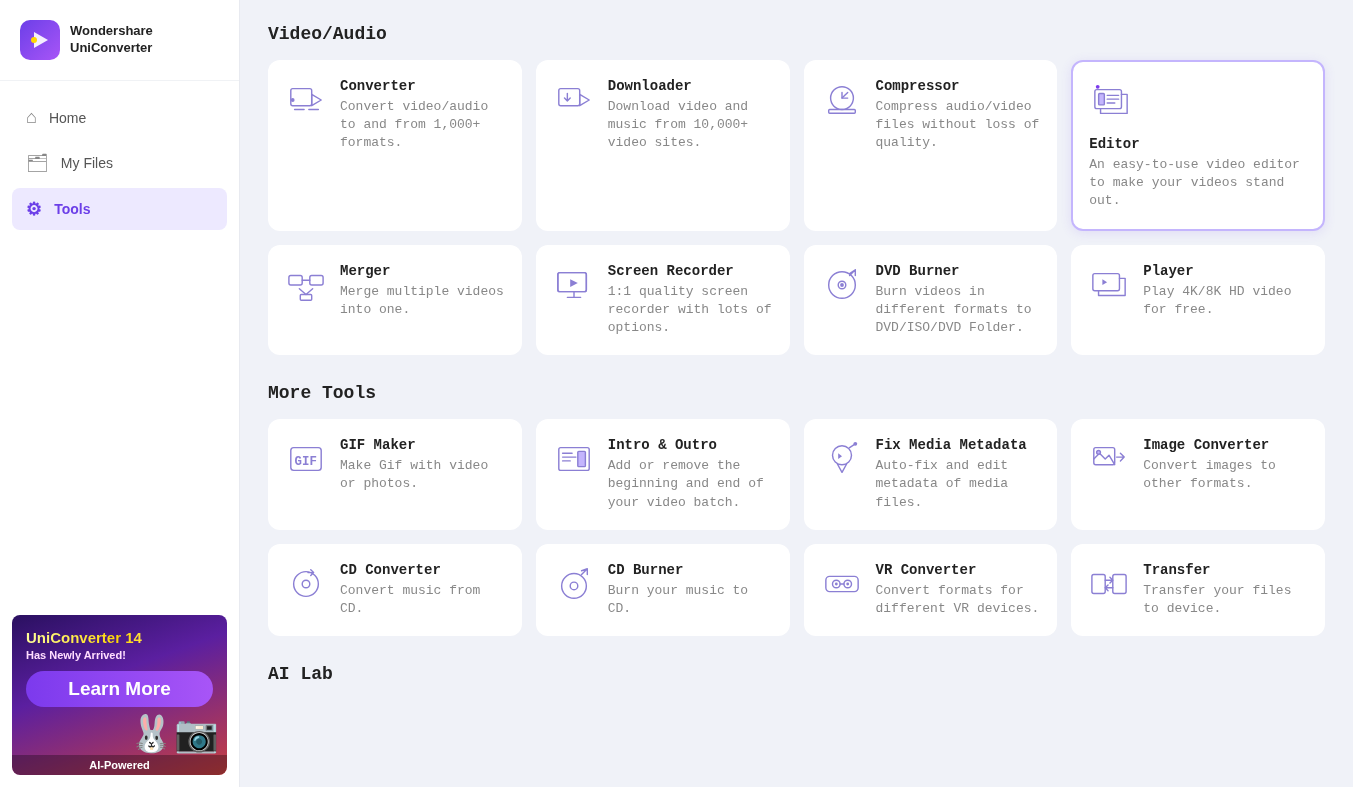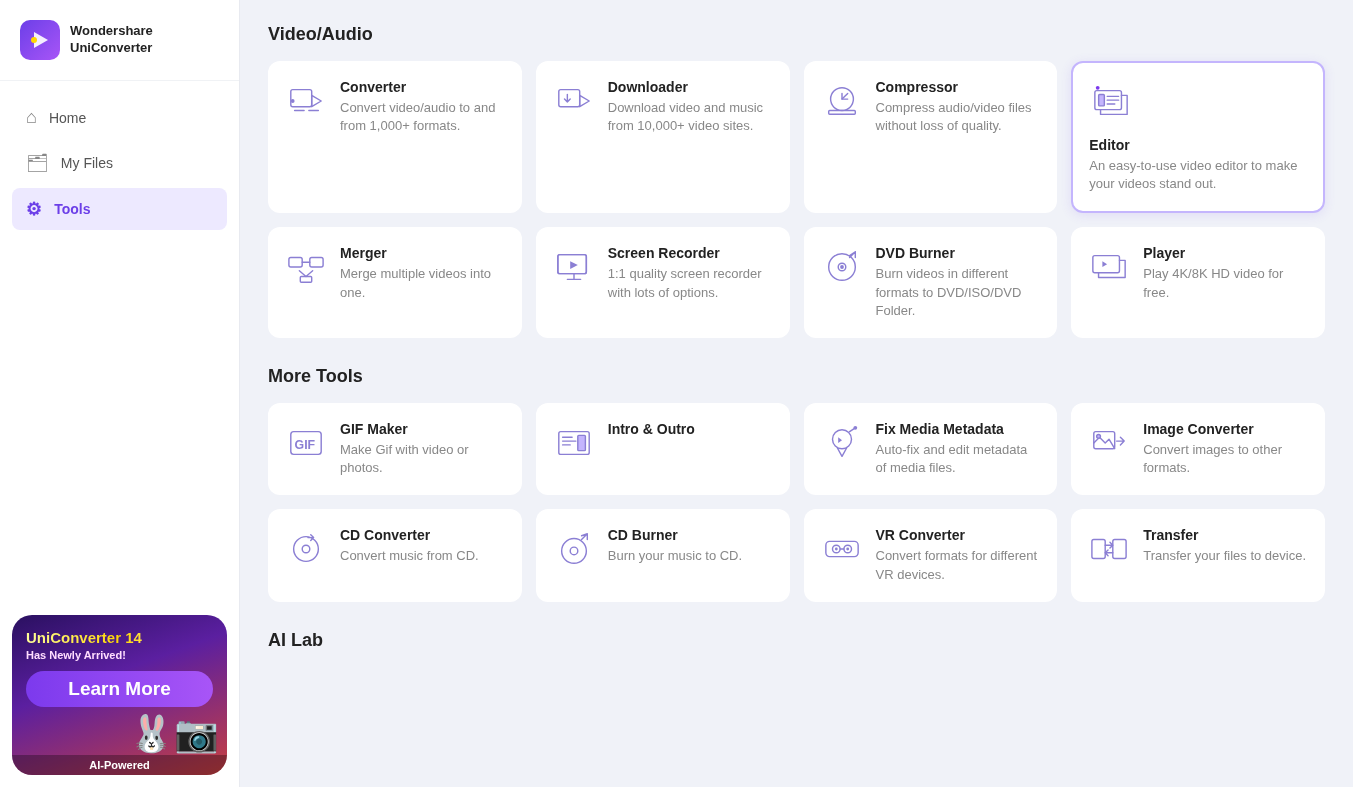--- a/index.html
+++ b/index.html
@@ -60,21 +60,21 @@
       background: #ede9ff;
       color: #6c3fe8;
       font-weight: 600;
     }
     .nav-icon { font-size: 18px; opacity: 0.7; }
     .nav-item.active .nav-icon { opacity: 1; color: #6c3fe8; }
 
     
     .sidebar-banner {
       margin: 12px;
-      border-radius: 20px;
+      border-radius: 8px;
       overflow: hidden;
       background: linear-gradient(160deg, #2a1060 0%, #5b1fa0 40%, #c94040 100%);
       padding: 14px;
       position: relative;
       min-height: 160px;
     }
     .banner-title {
       font-size: 15px;
       font-weight: 900;
       color: #fff;
@@ -123,20 +123,21 @@
       right: 8px;
       font-size: 36px;
     }
 
     
     .main {
       flex: 1;
       overflow-y: auto;
       padding: 24px 28px;
       background: #f0f2f8;
+      font-family: Liberation Mono, monospace;
     }
 
     .section-title {
       font-size: 18px;
       font-weight: 600;
       color: #222;
       margin-bottom: 16px;
     }
 
     .tools-grid {
@@ -376,20 +377,21 @@
       <div class="tool-card">
         <div class="tool-icon-wrap">
           <svg class="tool-svg" viewBox="0 0 40 40">
             <rect x="4" y="8" width="32" height="24" rx="2"></rect>
             <path d="M8 14 L18 14 M8 18 L22 18 M8 22 L16 22"></path>
             <rect x="24" y="12" width="8" height="16" rx="1" fill="#c4b5fd" stroke="#8b7fd4"></rect>
           </svg>
         </div>
         <div class="tool-info">
           <div class="tool-name">Intro &amp; Outro</div>
+          <div class="tool-desc">Add or remove the beginning and end of your video batch.</div>
         </div>
       </div>
 
       <div class="tool-card">
         <div class="tool-icon-wrap">
           <svg class="tool-svg" viewBox="0 0 40 40">
             <circle cx="20" cy="16" r="10"></circle>
             <path d="M15 25 L20 34 L25 25"></path>
             <path d="M16 14 L16 20 L20 17 Z" fill="#8b7fd4" stroke="none"></path>
             <path d="M28 8 L34 4"></path>

